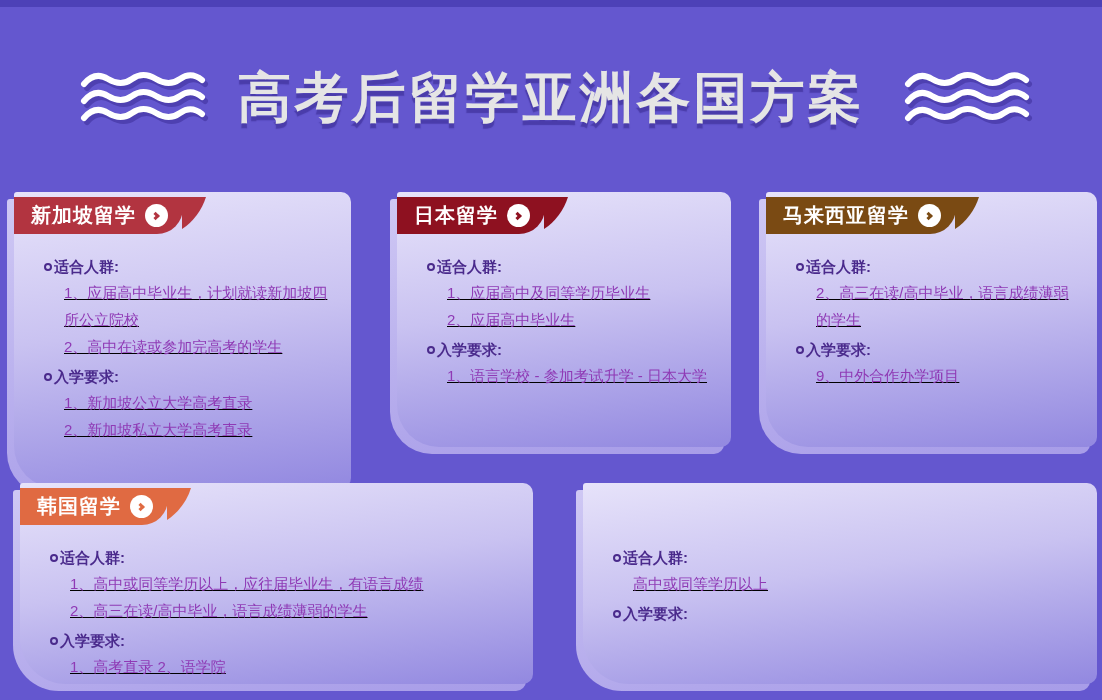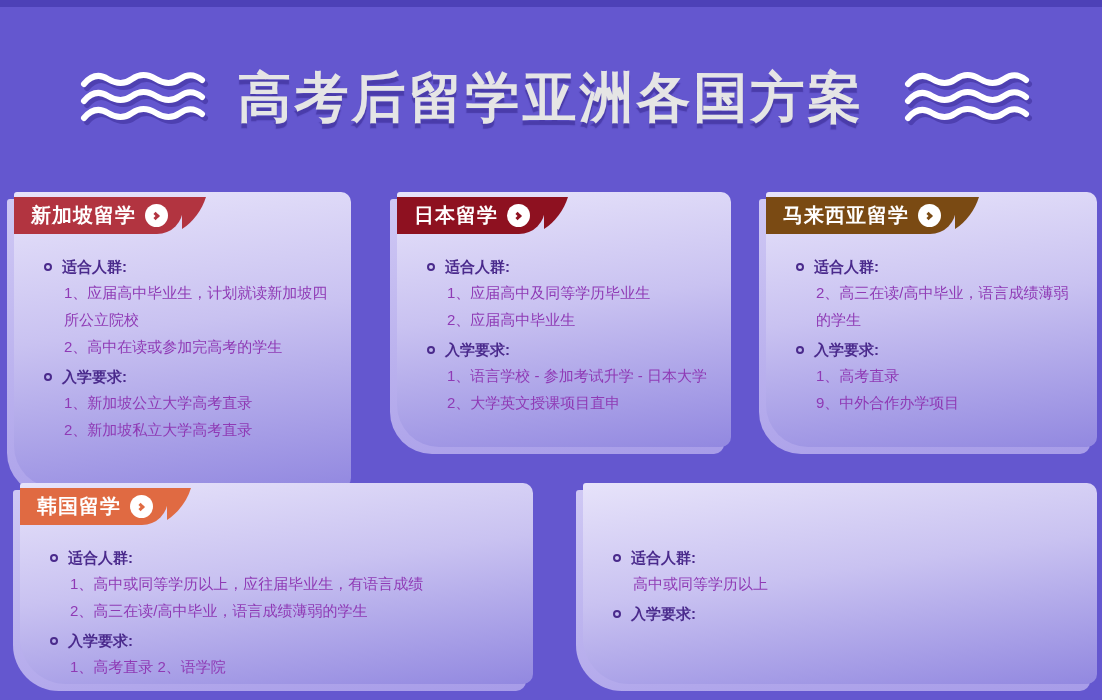--- a/index.html
+++ b/index.html
@@ -82,29 +82,29 @@
   }
   .ribbon-tail {
     position:absolute; left:100%; top:0; margin-left:-1px;
     width:24px; height:32px;
   }
   .ribbon-tail path { fill:var(--rc); }
 
   
   .card-body { padding:58px 18px 0 30px; }
   .sec-heading {
-    display:flex; align-items:center; gap:10px;
+    display:flex; align-items:center; gap:2px;
     font-size:15px; font-weight:bold; color:#4A2A8C;
     line-height:24px; margin-top:5px;
   }
   .ring {
     width:8px; height:8px; border:2px solid #4A2A8C; border-radius:50%;
     flex:0 0 auto;
   }
-  .sec-items { list-style:none; padding-left:20px; }
+  .sec-items { list-style:none; padding-left:20px;text-decoration:underline; }
   .sec-items li {
     font-size:15px; color:#8F3AB5; line-height:27px;
   }
 </style>
 </head>
 <body>
 
 <div class="top-strip"></div>
 
 <div class="wave wave-left">
@@ -171,21 +171,20 @@
     <ul class="sec-items">
       <li>1、应届高中及同等学历毕业生</li>
       <li>2、应届高中毕业生</li>
     </ul>
     <div class="sec-heading">
       <span class="ring"></span>
       <span>入学要求:</span>
     </div>
     <ul class="sec-items">
       <li>1、语言学校 - 参加考试升学 - 日本大学</li>
-      <li>2、大学英文授课项目直申</li>
     </ul>
   </div>
 </section>
 
 <section class="card card-3 theme-malaysia">
   <div class="ribbon">
     <span class="ribbon-label">马来西亚留学</span>
     <span class="arrow-badge">
         <span class="chev"></span>
       </span>
@@ -199,21 +198,20 @@
       <span>适合人群:</span>
     </div>
     <ul class="sec-items">
       <li>2、高三在读/高中毕业，语言成绩薄弱的学生</li>
     </ul>
     <div class="sec-heading">
       <span class="ring"></span>
       <span>入学要求:</span>
     </div>
     <ul class="sec-items">
-      <li>1、高考直录</li>
       <li>9、中外合作办学项目</li>
     </ul>
   </div>
 </section>
 
 <section class="card card-4 theme-korea">
   <div class="ribbon">
     <span class="ribbon-label">韩国留学</span>
     <span class="arrow-badge">
         <span class="chev"></span>

